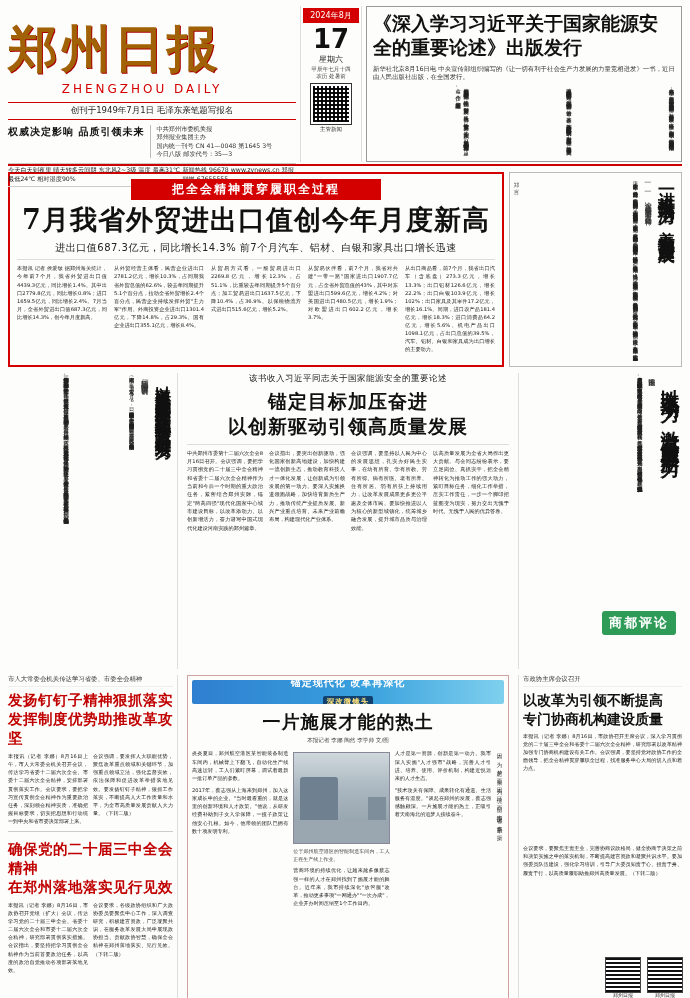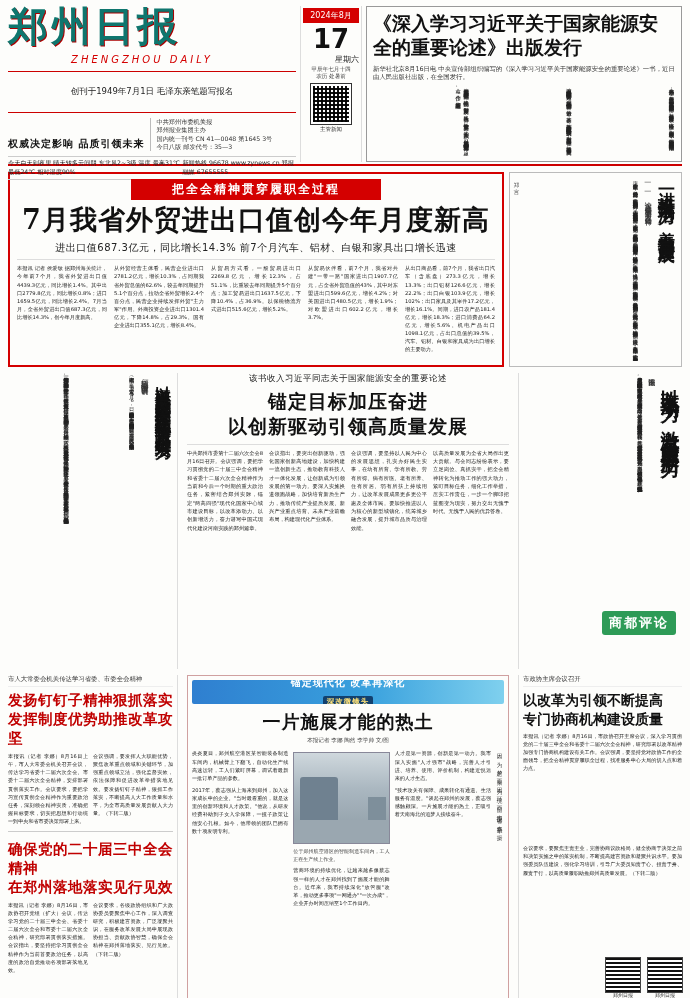--- a/index.html
+++ b/index.html
@@ -24,48 +24,48 @@
     padding-bottom: 2px;
   }
   .mh-left {
     width: 292px;
     position: relative;
     padding-right: 4px;
   }
   .paper-title {
     font-family: "DejaVu Serif", "Liberation Serif", serif;
     font-weight: bold;
-    font-size: 40px;
-    color: #0f766e;
+    font-size: 50px;
+    color: #a16207;
     letter-spacing: 3px;
     line-height: 1;
+    margin-top: 18px;
     text-shadow: 1px 1px 0 #a00;
     white-space: nowrap;
   }
   .paper-pinyin {
-    font-size: 10px;
+    font-size: 12px;
     color: #d40000;
     letter-spacing: 3px;
     margin-top: 8px;
     text-align: center;
     padding-right: 20px;
-    font-style: italic;
   }
   .paper-founded {
     font-size: 8.5px;
     color: #222;
     margin-top: 6px;
     border-top: 1px solid #c00;
     border-bottom: 1px solid #c00;
-    padding: 14px 0;
+    padding: 2px 0;
     text-align: center;
   }
   .slogan-row {
     display: flex;
-    align-items: flex-end;
+    align-items: flex-start;
     margin-top: 5px;
     gap: 6px;
   }
   .slogan {
     font-size: 10px;
     color: #111;
     font-weight: bold;
     letter-spacing: 1px;
     white-space: nowrap;
   }
@@ -101,21 +101,21 @@
     font-size: 8px;
     padding: 2px 0;
   }
   .date-d {
     font-size: 26px;
     font-weight: bold;
     color: #111;
     line-height: 1.1;
     margin-top: 2px;
   }
-  .date-w { font-size: 8px; color: #222; text-align: right; }
+  .date-w { font-size: 8px; color: #222; }
   .date-lunar { font-size: 5.6px; color: #444; line-height: 1.3; margin-top: 1px;}
   .qr {
     width: 40px; height: 40px;
     margin: 4px auto 0;
     background:
       repeating-linear-gradient(0deg,#111 0 2px,#fff 2px 4px),
       repeating-linear-gradient(90deg,#111 0 2px,#fff 2px 4px);
     background-blend-mode: multiply;
     border: 2px solid #fff;
     outline: 1px solid #333;
@@ -548,21 +548,21 @@
       <div class="date-d">17</div>
       <div class="date-w">星期六</div>
       <div class="date-lunar" style="white-space:pre-line">甲辰年七月十四
 农历 处暑前</div>
       <div class="qr"></div>
       <div class="qr-cap">主管新闻</div>
     </div>
 
     <div class="mh-right">
       <h1>《深入学习习近平关于国家能源安全的重要论述》出版发行</h1>
-      <div class="byline">新华社北京8月16日电  中央宣传部组织编写的《深入学习习近平关于国家能源安全的重要论述》一书，近日由人民出版社出版，在全国发行。</div>
+      <div class="byline">新华社北京8月16日电  中央宣传部组织编写的《让一切有利于社会生产力发展的力量竞相迸发》一书，近日由人民出版社出版，在全国发行。</div>
       <div class="cols3">
         <div class="c">能源安全是关系国家经济社会发展的全局性、战略性问题，对国家繁荣发展、人民生活改善、社会长治久安至关重要。党的十八大以来，以习近平同志为核心的党中央高度重视能源安全工作，提出了"四个革命、一个合作"能源安全新战略。</div>
         <div class="c">该书收入习近平同志关于国家能源安全的重要论述，深刻阐释了推动能源消费革命、供给革命、技术革命、体制革命和全方位加强国际合作的丰富内涵和实践要求，对于广大干部群众深入学习领会、坚决贯彻落实具有重要意义。</div>
         <div class="c">全书分为八个专题，共收入习近平同志二〇一二年十一月十五日至二〇二四年六月期间的重要文稿四十二篇，其中部分文稿是首次公开发表。该书出版发行，为深化能源领域改革、加快规划建设新型能源体系提供了根本遵循和行动指南。</div>
       </div>
     </div>
   </div>
 
   <div class="lead-wrap">
     <div class="lead">

